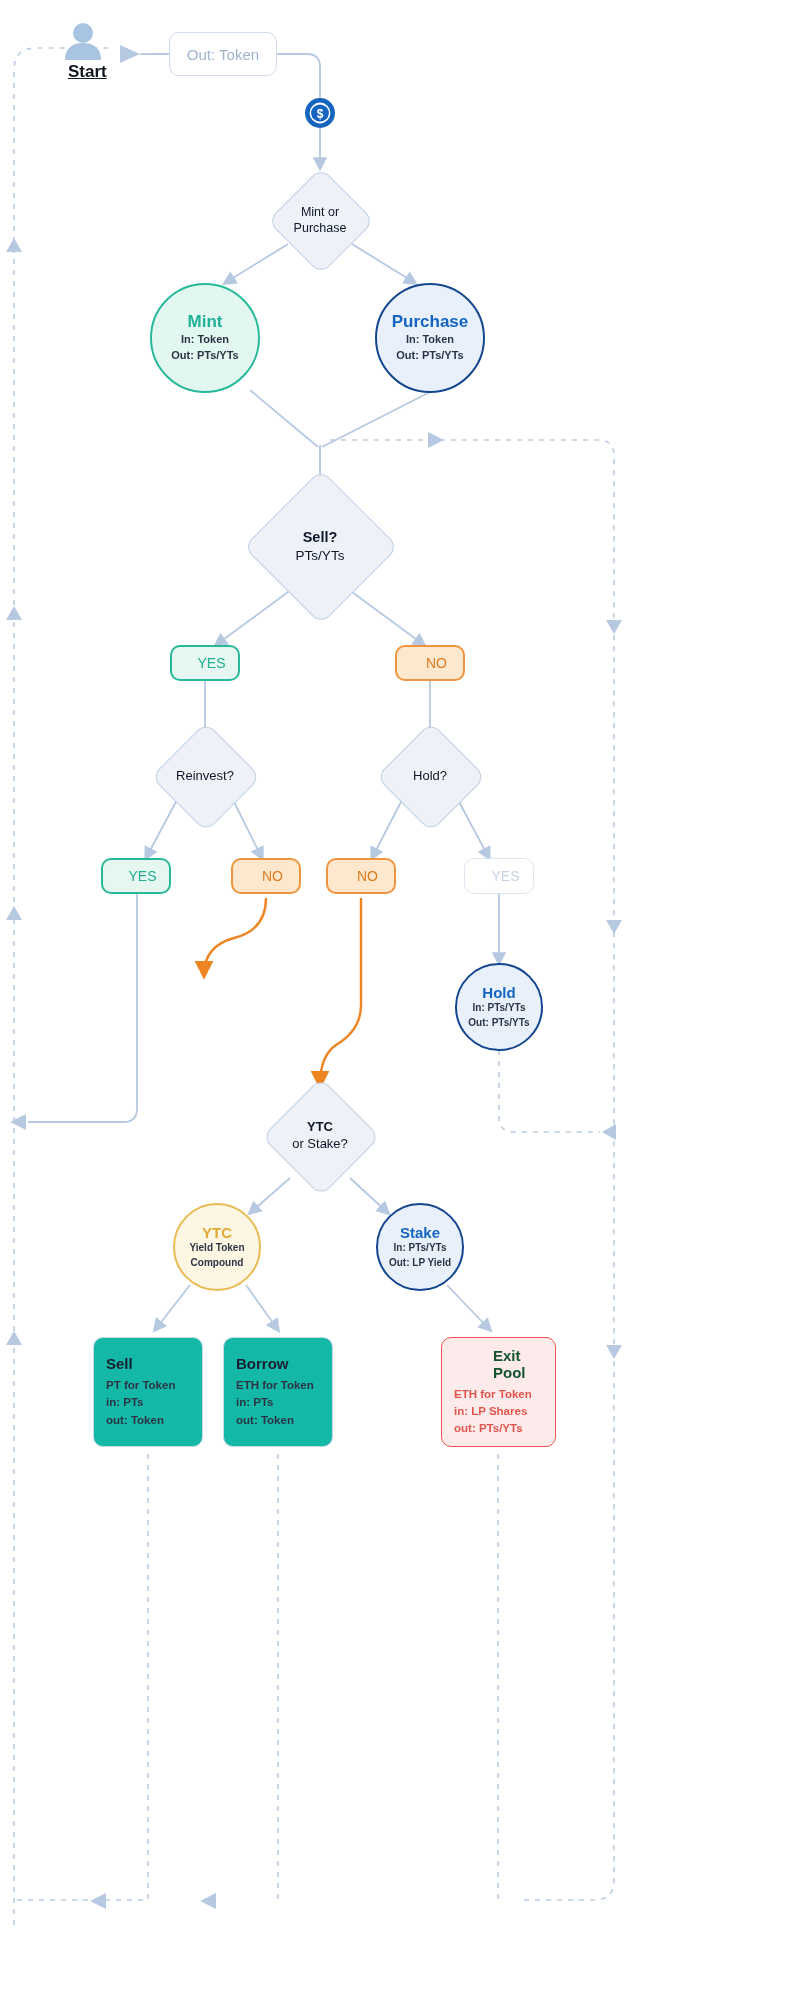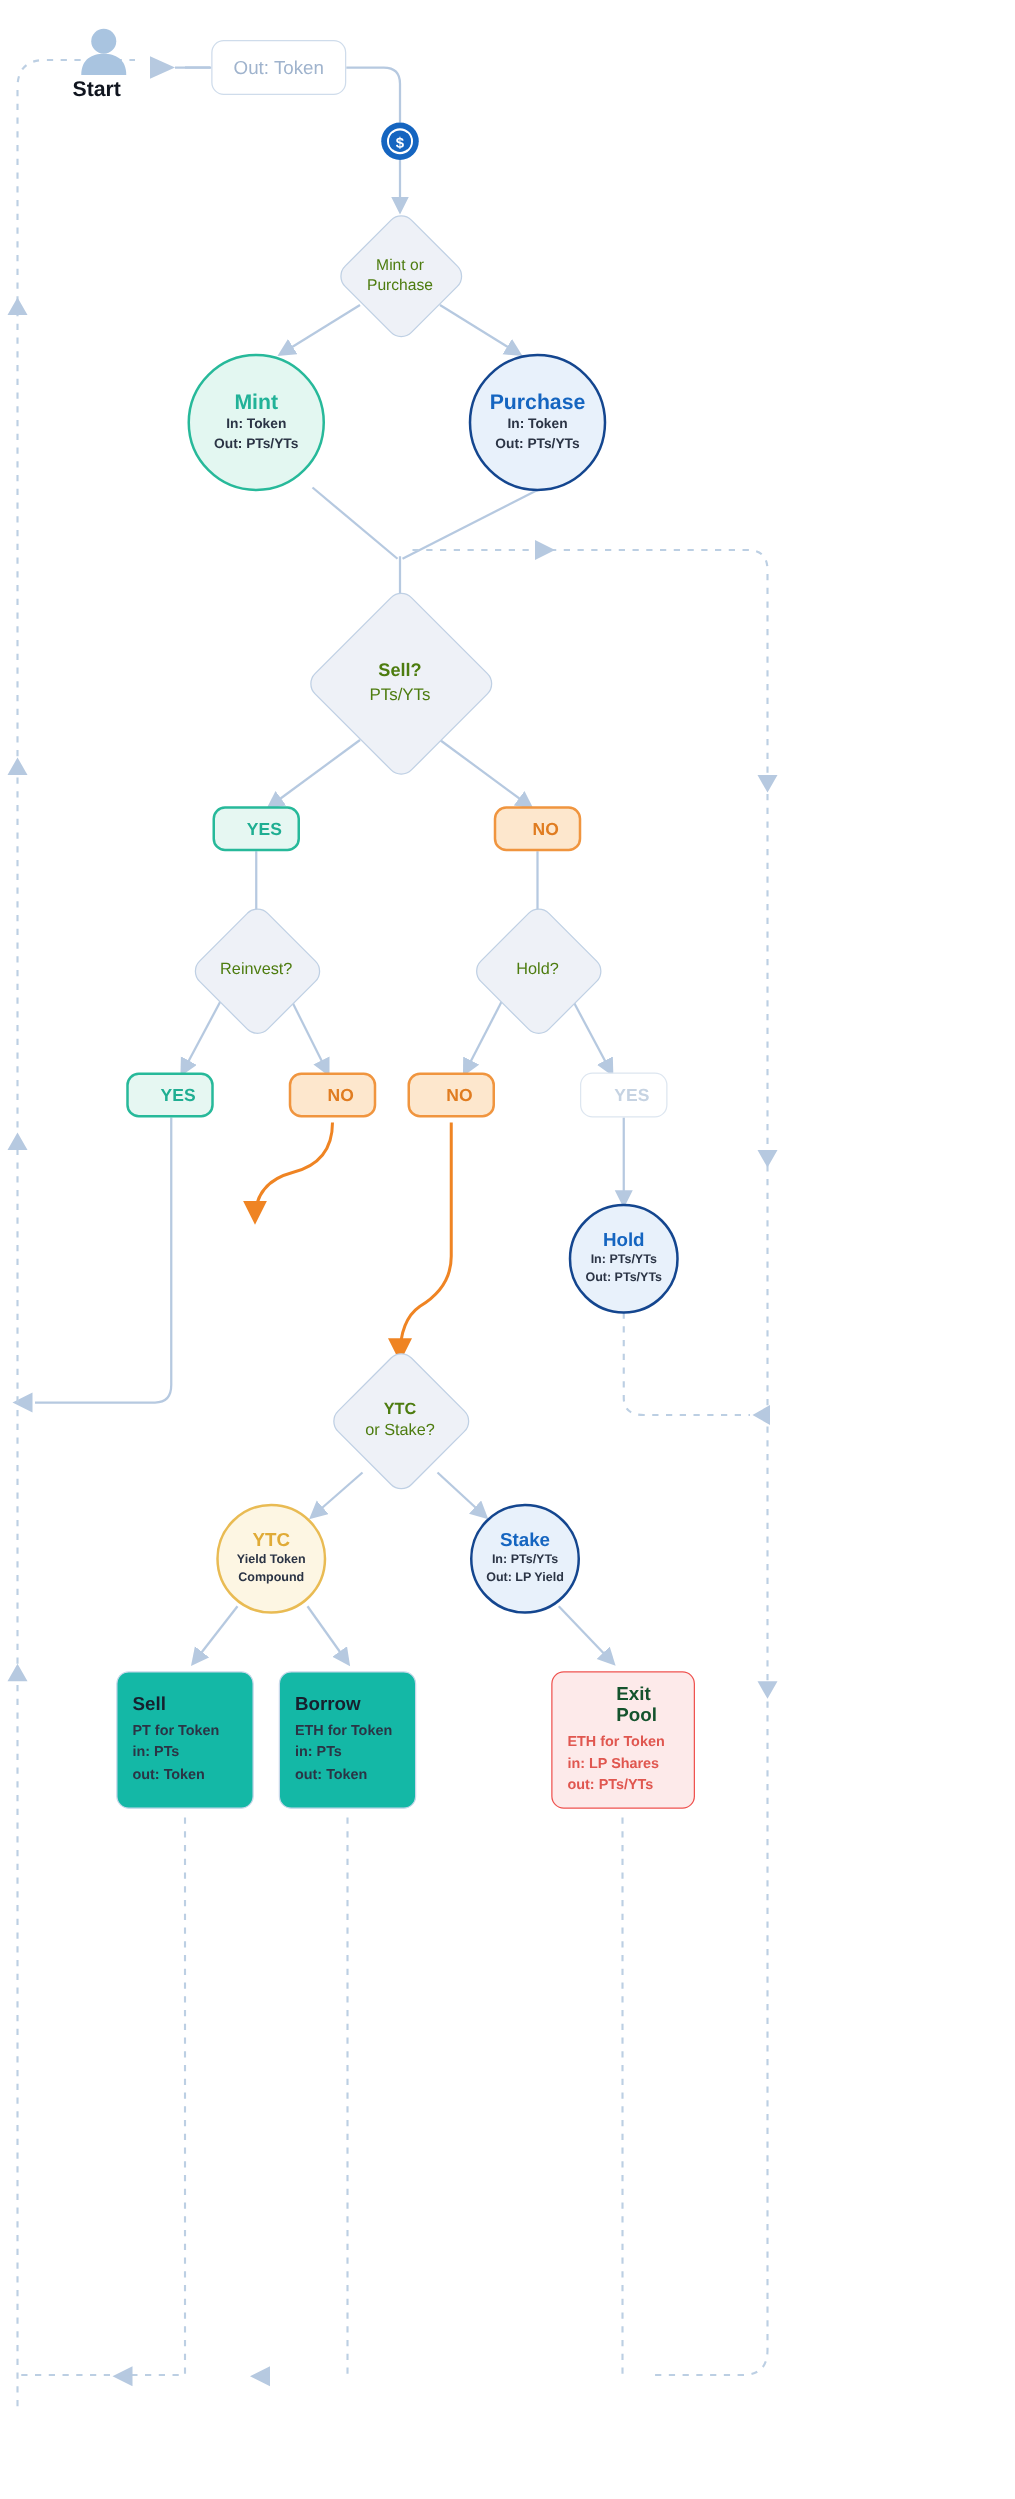--- a/index.html
+++ b/index.html
@@ -30,21 +30,21 @@
     border:1.5px solid #bfd0e4;
     border-radius:12px;
     transform:rotate(45deg);
   }
   .diamond-label{
     position:absolute;
     left:50%;top:50%;
     transform:translate(-50%,-50%);
     text-align:center;
     white-space:nowrap;
-    color:#4d7c0f;
+    color:#0f172a;
     line-height:1.3;
   }
   .diamond-wrap{position:absolute;}
 
   
   .circle{
     border-radius:50%;
     display:flex;flex-direction:column;
     align-items:center;justify-content:center;
     text-align:center;
@@ -63,21 +63,21 @@
 
   
   .outtoken{
     background:#ffffff;
     border:1.5px solid #cfdceb;
     color:#9fb3cd;
     font-size:15px;
   }
 
   
-  .chip{font-size:14px;font-weight:700;border-width:2px;border-style:solid;padding-left:13px;}
+  .chip{font-size:14px;font-weight:400;border-width:2px;border-style:solid;padding-left:13px;}
   .chip-yes{background:#e6f7f2;border-color:#27b99a;color:#1fae92;}
   .chip-no{background:#fde7cd;border-color:#f0953f;color:#e07c20;}
   .chip-ghost{background:#ffffff;border-color:#dde6f0;color:#c6d3e2;border-width:1.5px;}
 
   
   .abox{
     background:#14b8a6;border:1.5px solid #c8d8ea;border-radius:10px;
     display:flex;flex-direction:column;justify-content:center;
     padding:10px 12px;box-sizing:border-box;
   }
@@ -189,21 +189,21 @@
       <polygon points="616,1124 602,1132 616,1140"></polygon>
     </g>
   </svg>
 
   <div class="person-icon" style="left:62px;top:22px;">
     <svg width="42" height="38" viewBox="0 0 42 38">
       <circle cx="21" cy="11" r="10" fill="#a9c4e0"></circle>
       <path d="M3,38 C3,25 12,21 21,21 C30,21 39,25 39,38 Z" fill="#a9c4e0"></path>
     </svg>
   </div>
-  <div class="start-label" style="left:58px;top:62px;">Start</div>
+  <div class="start-label" style="left:68px;top:62px;text-decoration:underline;">Start</div>
 
   <div class="node rrect outtoken" style="left:169px;top:32px;width:108px;height:44px;">
     <span>Out: Token</span>
   </div>
 
   <div class="usdc-icon" style="left:304px;top:97px;">
     <svg width="32" height="32" viewBox="0 0 32 32">
       <circle cx="16" cy="16" r="15" fill="#1565c0"></circle>
       <circle cx="16" cy="16" r="9.5" fill="none" stroke="#ffffff" stroke-width="1.8"></circle>
       <path d="M11.2,10.6 A7.5,7.5 0 0,0 11.2,21.4" fill="none" stroke="#1565c0" stroke-width="3.4"></path>

